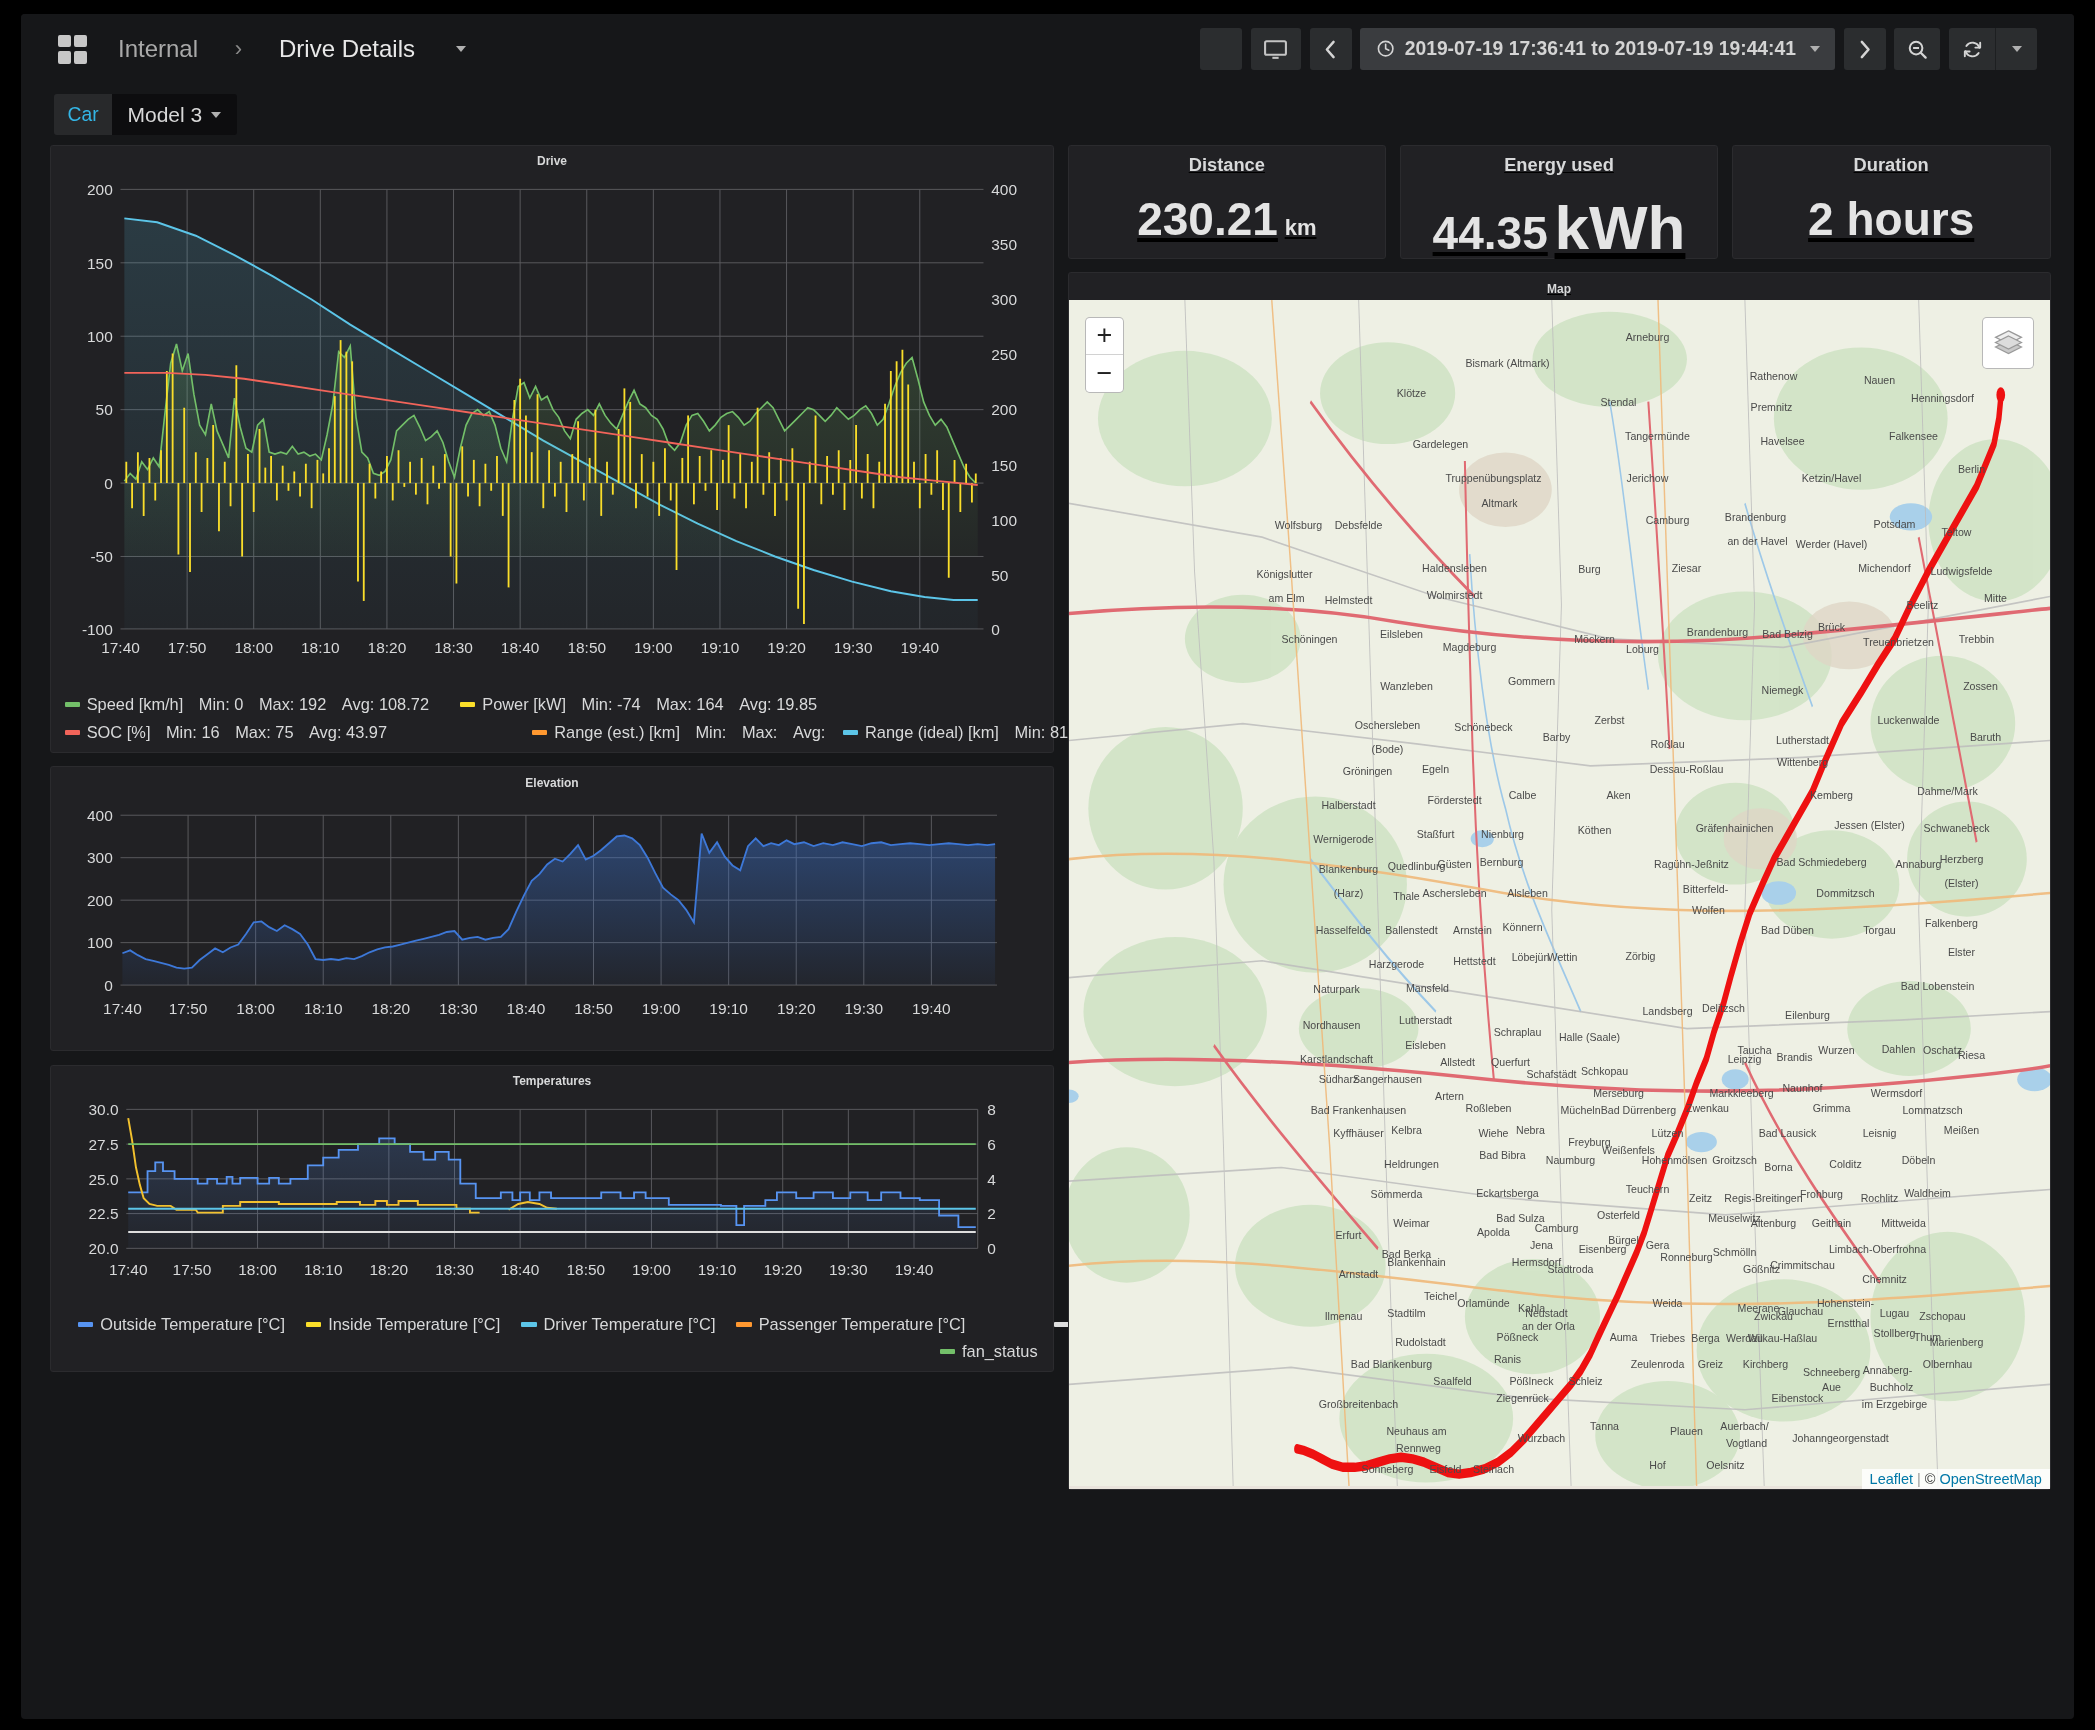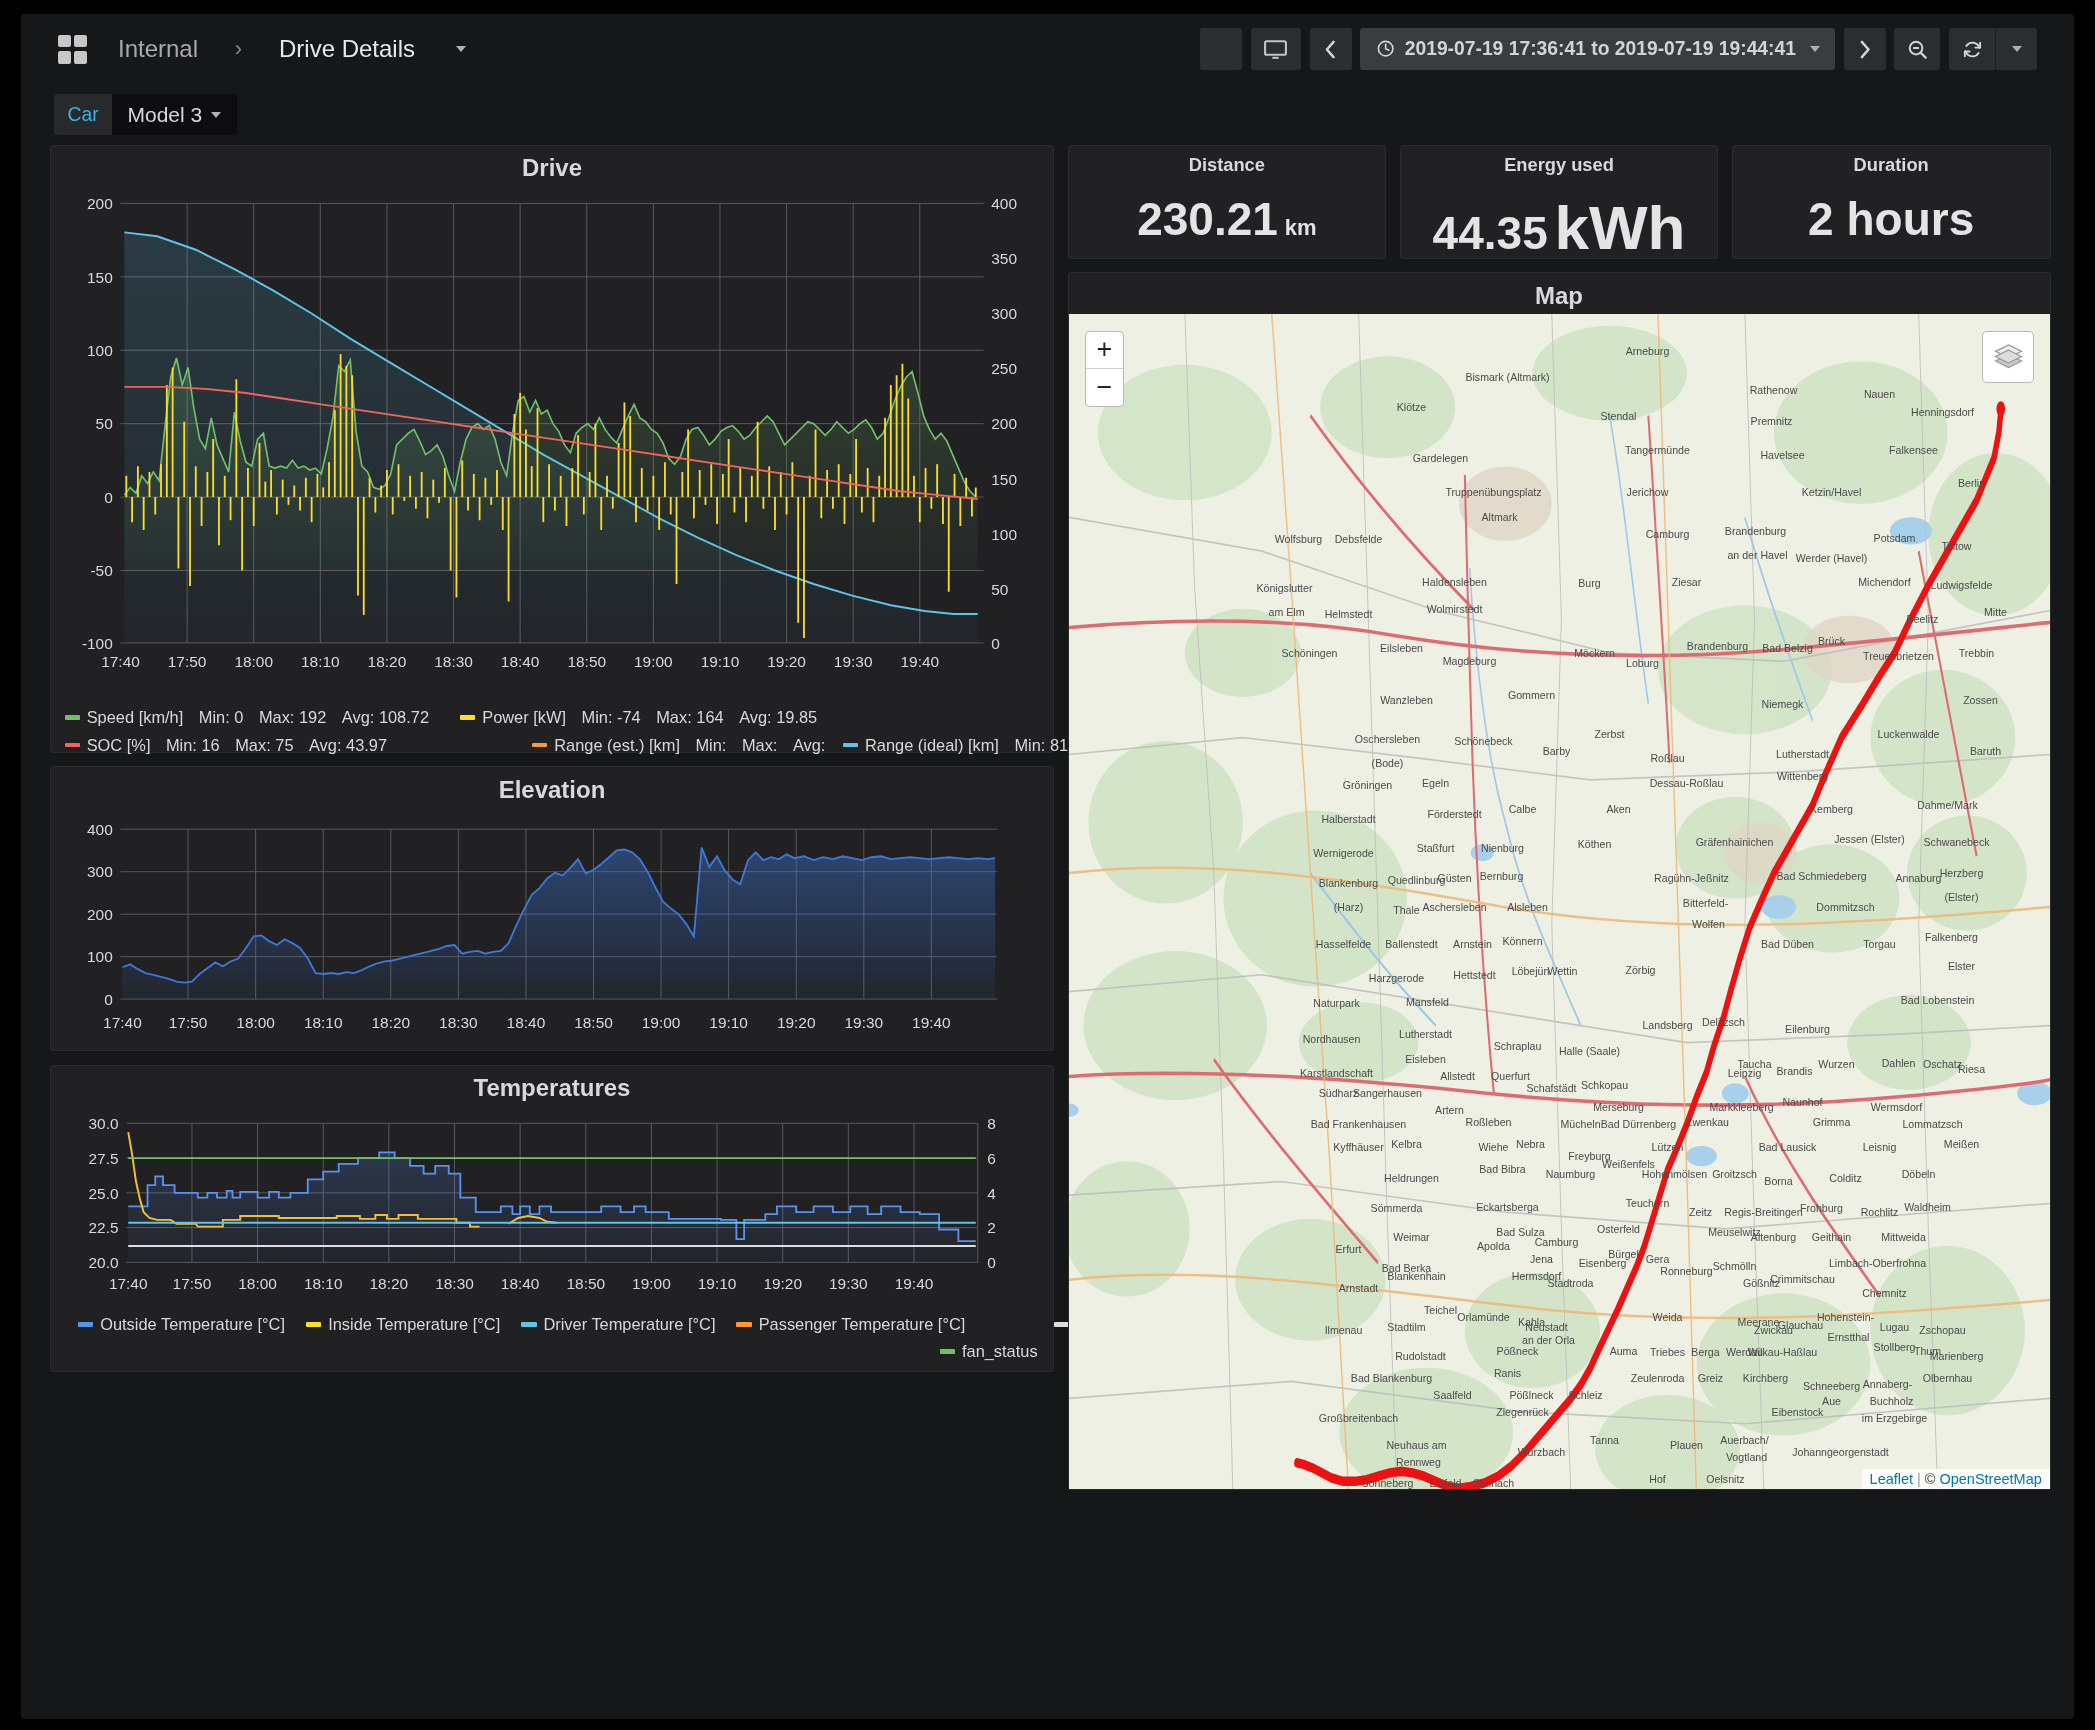--- a/index.html
+++ b/index.html
@@ -58,25 +58,25 @@
   .varbar { height: 60px; display: flex; align-items: center; padding-left: 33px; }
   .varpill { display: flex; height: 41px; border-radius: 2.9px; overflow: hidden; }
   .varlabel { background: #28292b; color: #33b5e5; font-size: 19.3px;
     display: flex; align-items: center; padding: 0 13.5px; }
   .varvalue { background: #0d0d0f; color: #d8d8d8; font-size: 21px;
     display: flex; align-items: center; gap: 9px; padding: 0 15.4px; cursor: pointer; }
 
   
   .board { position: relative; padding: 0 23px 0 29px; display: flex; gap: 13.5px; }
   .col-left { width: 1004px; display: flex; flex-direction: column; gap: 13.5px; }
-  .col-right { width: 983px; display: flex; flex-direction: column; gap: 13.5px; }
+  .col-right { width: 983px; display: flex; flex-direction: column; gap: 13.5px; text-decoration: underline; }
 
   .panel { background: #212124; border: 1px solid #2b2b2e; border-radius: 2.9px;
     display: flex; flex-direction: column; }
-  .panel-title { text-align: center; color: #d8d9da; font-size: 24px;
+  .panel-title { text-align: center; color: #d8d9da; font-size: 12px;
     font-weight: bold; padding: 8.7px 0 3.9px; }
 
   
   .statrow { display: flex; gap: 13.5px; }
   .stat { flex: 1; height: 114px; background: #212124; border: 1px solid #2b2b2e;
     border-radius: 2.9px; display: flex; flex-direction: column; align-items: center; }
   .stat-title { color: #d8d9da; font-size: 18.3px; font-weight: bold; padding-top: 8.7px; }
   .stat-value { color: #e4e4e4; font-size: 46px; font-weight: bold;
     margin-top: 15.4px; display: flex; align-items: baseline; gap: 6.8px; }
   .stat-unit { font-size: 22px; font-weight: bold; }

